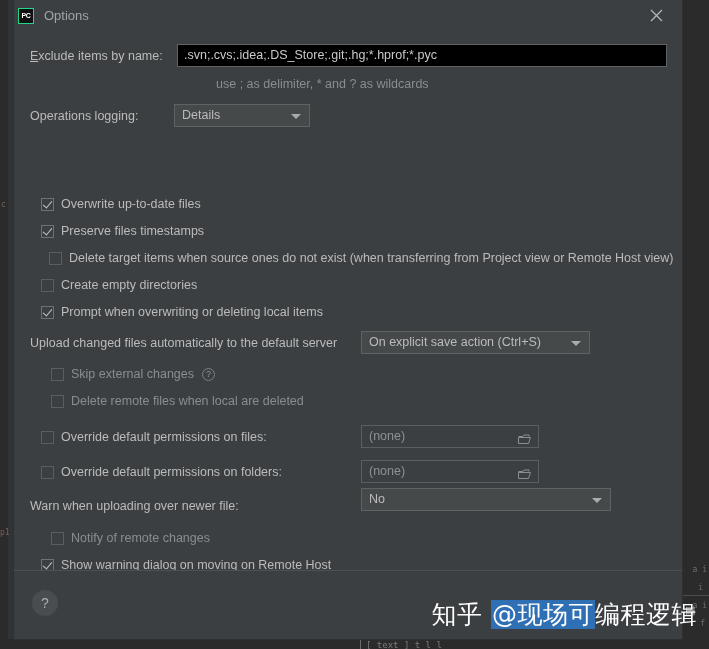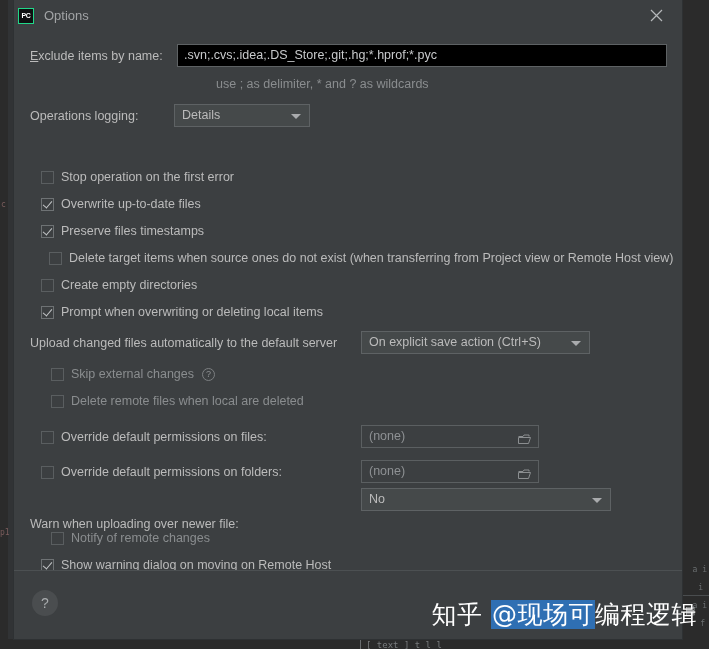--- a/index.html
+++ b/index.html
@@ -349,24 +349,20 @@
       </div>
 
       <div class="row" style="left:16px; top:78px;">
         <span class="lbl">Operations logging:</span>
       </div>
       <div class="combo" style="position:absolute; left:160px; top:73px; width:136px;">
         <span>Details</span>
         <span class="arrow"></span>
       </div>
 
-      <div class="row" style="left:27px; top:139px;">
-        <span class="cb dim"></span>
-        <span class="lbl">Stop operation on the first error</span>
-      </div>
 
       <div class="row" style="left:27px; top:166px;text-align:center;">
         <span class="cb checked"></span>
         <span class="lbl">Overwrite up-to-date files</span>
       </div>
 
       <div class="row" style="left:27px; top:193px;">
         <span class="cb checked"></span>
         <span class="lbl">Preserve files timestamps</span>
       </div>
@@ -426,21 +422,21 @@
       <div class="pickfield" style="position:absolute; left:347px; top:429px; width:178px;">
         <span>(none)</span>
         <span class="folder-ico">
           <svg width="13" height="11" viewBox="0 0 13 11" aria-hidden="true">
             <path d="M0.5 2.5 L5 2.5 L6 1 L11 1 L11 2.5" stroke="#8b8e90" fill="none" stroke-width="1"></path>
             <path d="M0.5 3.5 L12.5 3.5 L10.5 9.5 L0.5 9.5 Z" stroke="#8b8e90" fill="none" stroke-width="1"></path>
           </svg>
         </span>
       </div>
 
-      <div class="row" style="left:16px; top:486px;">
+      <div class="row" style="left:16px; top:468px;">
         <span class="lbl">Warn when uploading over newer file:</span>
       </div>
       <div class="combo" style="position:absolute; left:347px; top:457px; width:250px;">
         <span>No</span>
         <span class="arrow"></span>
       </div>
 
       <div class="row" style="left:37px; top:500px;">
         <span class="cb dim"></span>
         <span class="lbl-dim">Notify of remote changes</span>

